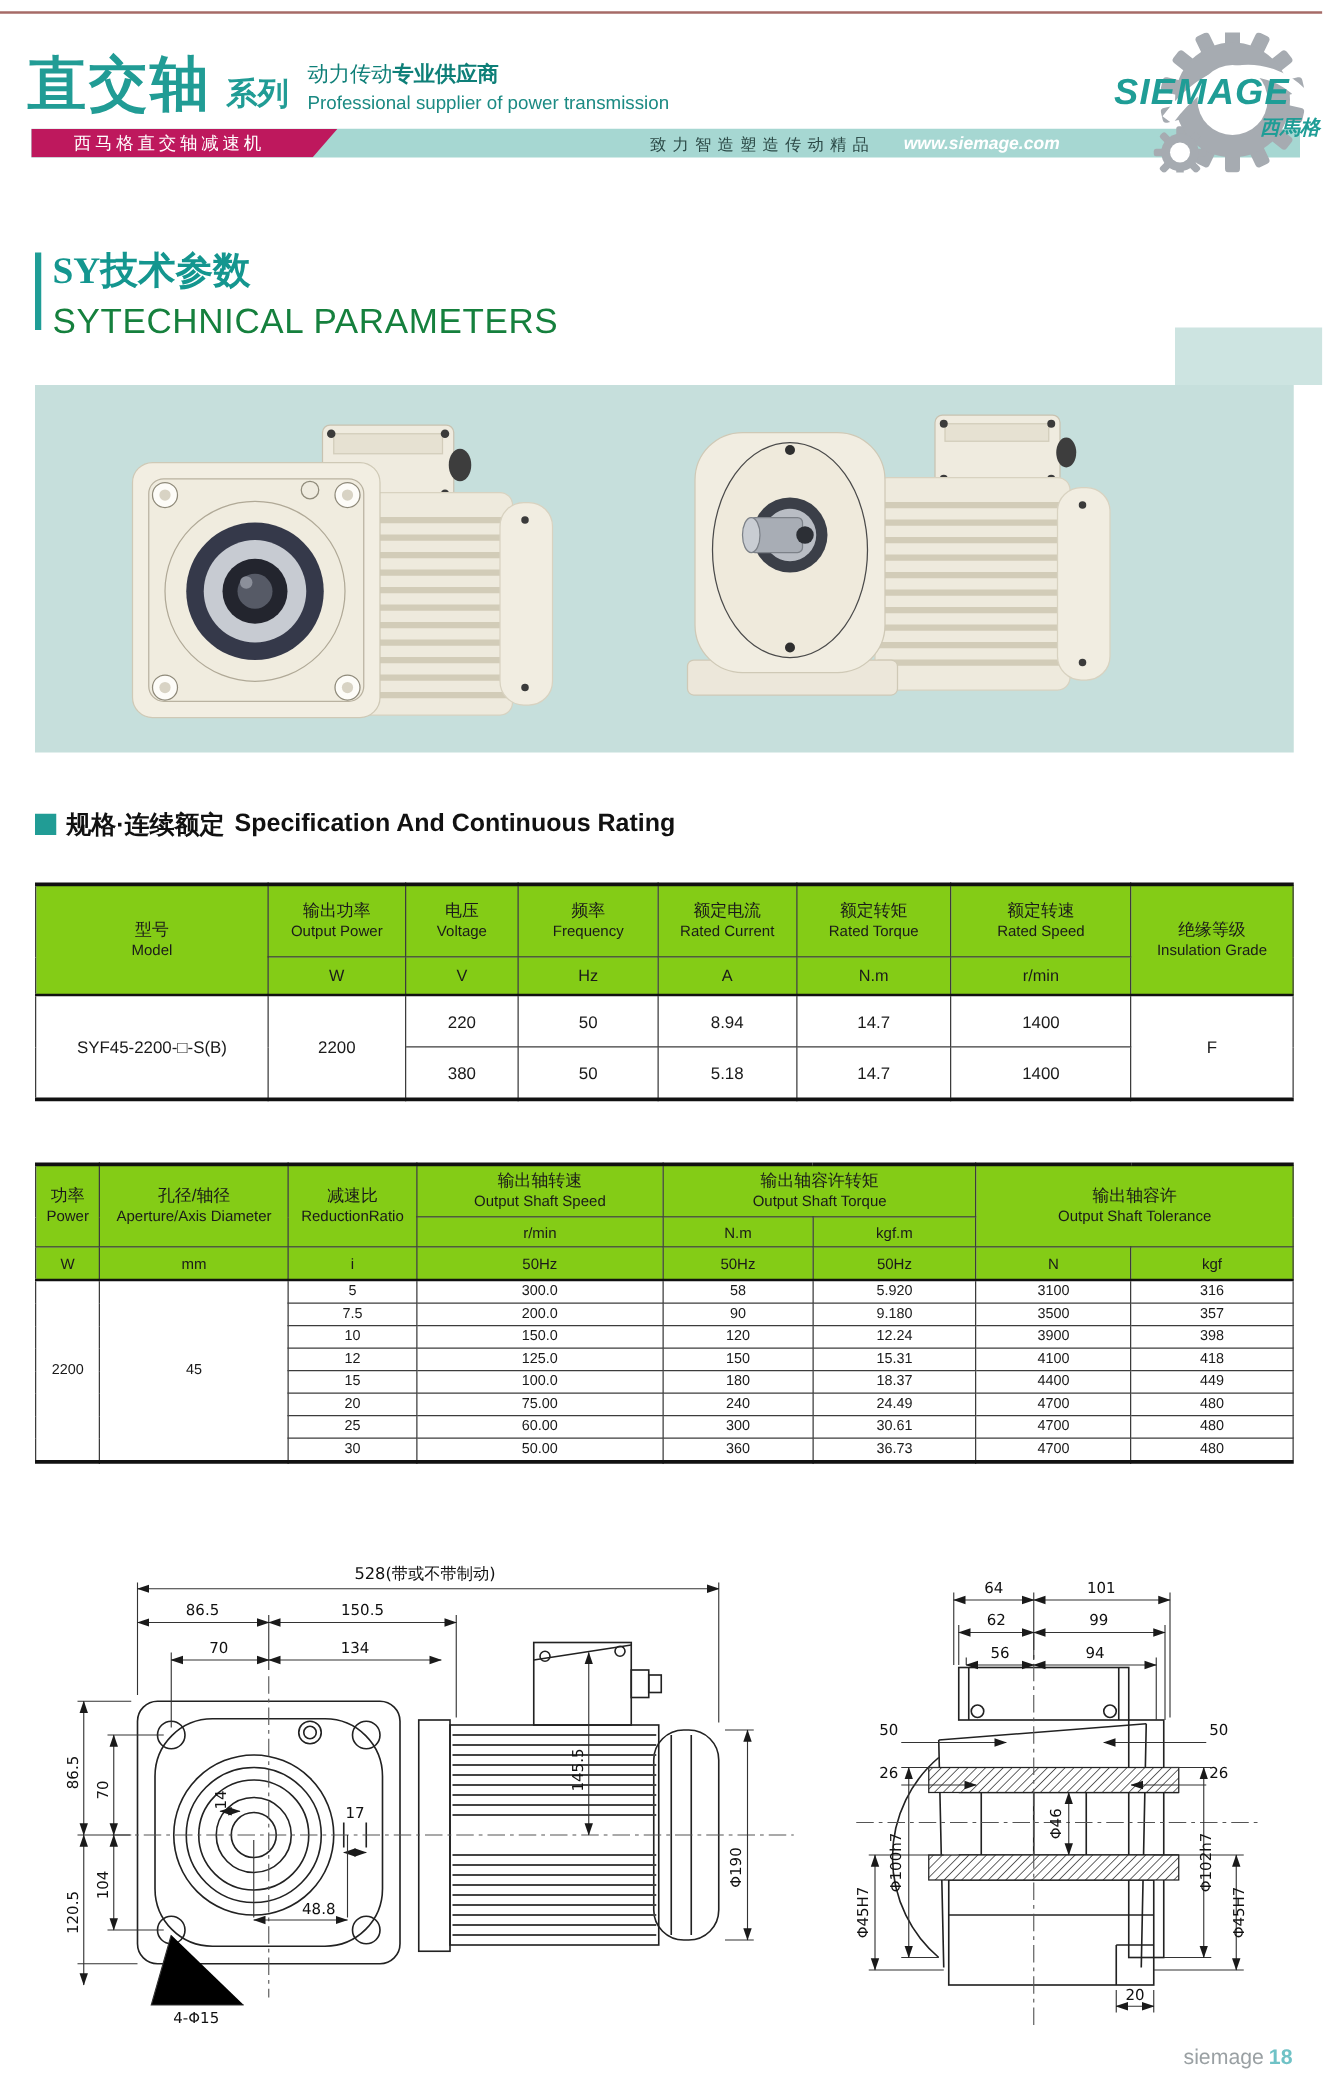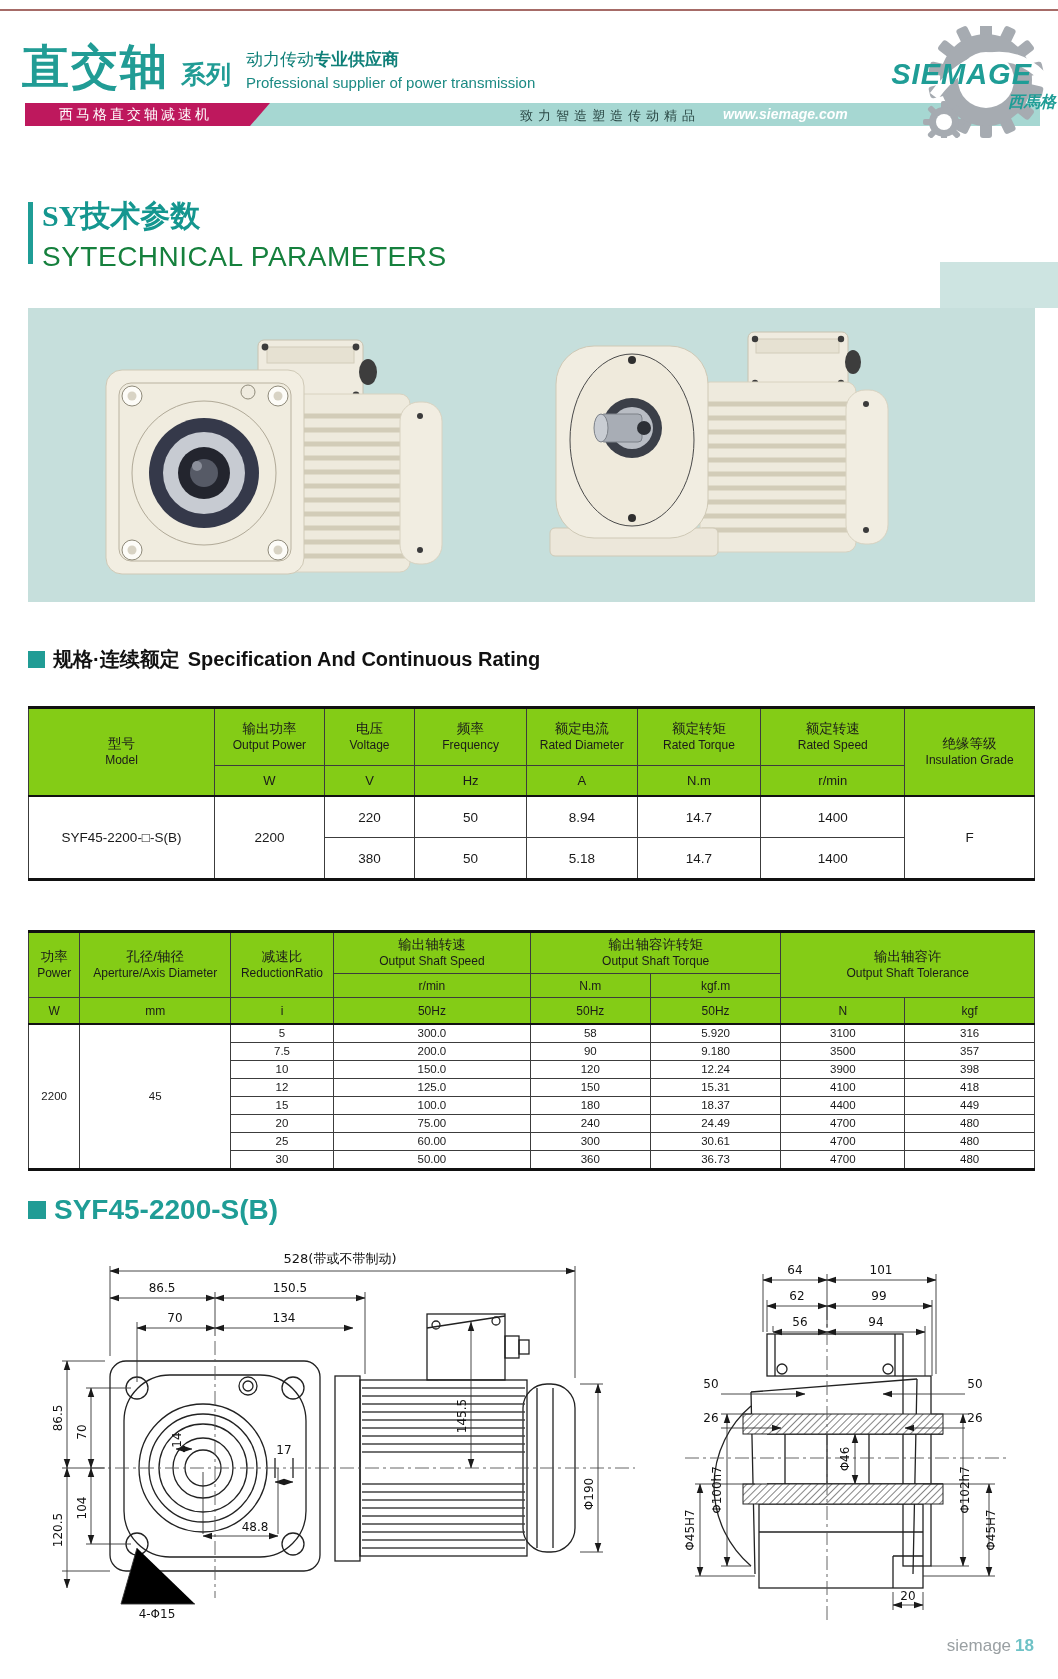--- a/index.html
+++ b/index.html
@@ -229,21 +229,21 @@
         <th>
           <div class="hcn">电压</div>
           <div class="hen">Voltage</div>
         </th>
         <th>
           <div class="hcn">频率</div>
           <div class="hen">Frequency</div>
         </th>
         <th>
           <div class="hcn">额定电流</div>
-          <div class="hen">Rated Diameter</div>
+          <div class="hen">Rated Current</div>
         </th>
         <th>
           <div class="hcn">额定转矩</div>
           <div class="hen">Rated Torque</div>
         </th>
         <th>
           <div class="hcn">额定转速</div>
           <div class="hen">Rated Speed</div>
         </th>
         <th rowspan="2">
@@ -398,24 +398,20 @@
         <td>30</td>
         <td>50.00</td>
         <td>360</td>
         <td>36.73</td>
         <td>4700</td>
         <td>480</td>
       </tr>
     </tbody>
   </table>
 
-  <div class="sec-head sec-head2" style="top:1194px;">
-    <div class="sq" style="width:18px;height:18px;"></div>
-    <span class="t-model">SYF45-2200-S(B)</span>
-  </div>
 
   <div class="drawings">
 
     <svg style="position:absolute;left:35px;top:0;" width="615" height="395" viewBox="0 0 615 395">
       <defs>
         <marker id="a1e" viewBox="0 0 10 8" markerWidth="11" markerHeight="9" refX="9.5" refY="4" orient="auto">
             <path d="M0,0.6 10,4 0,7.4z" fill="#1a1a1a"></path>
           </marker>
         <marker id="a1s" viewBox="0 0 10 8" markerWidth="11" markerHeight="9" refX="0.5" refY="4" orient="auto">
             <path d="M10,0.6 0,4 10,7.4z" fill="#1a1a1a"></path>

